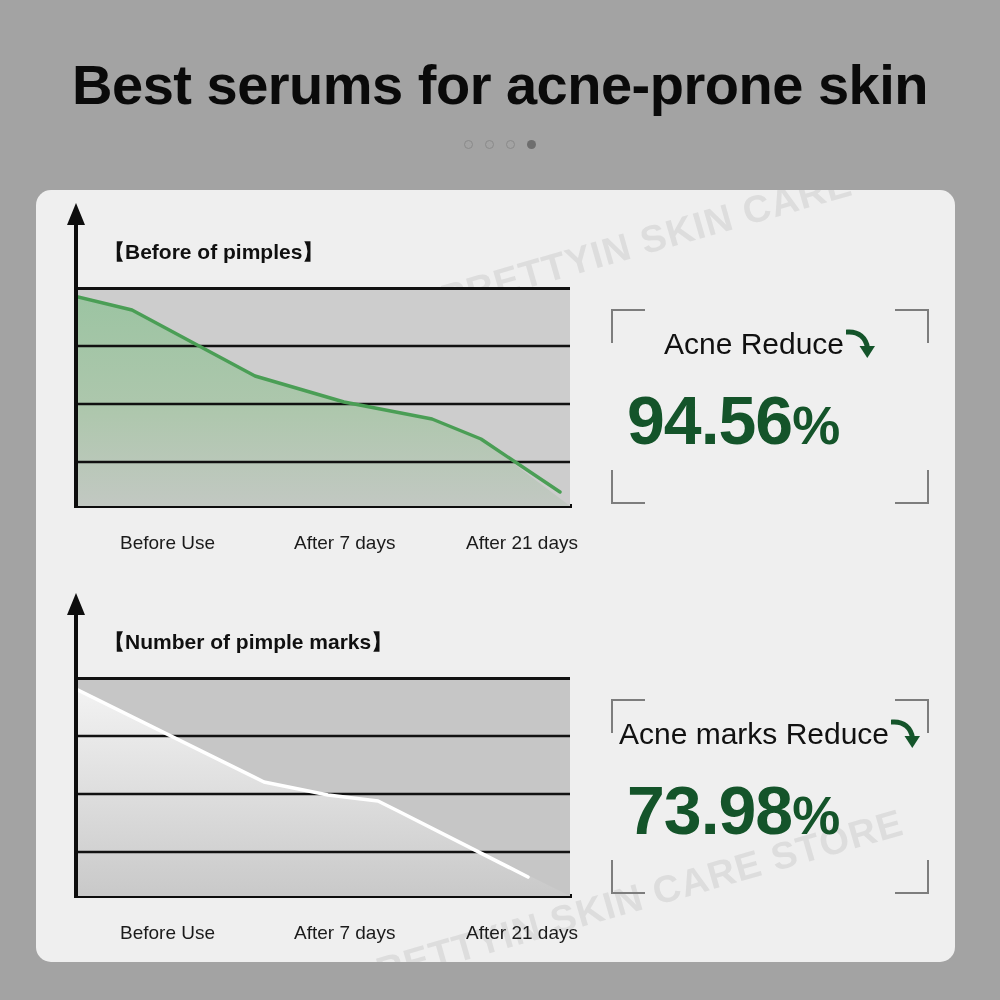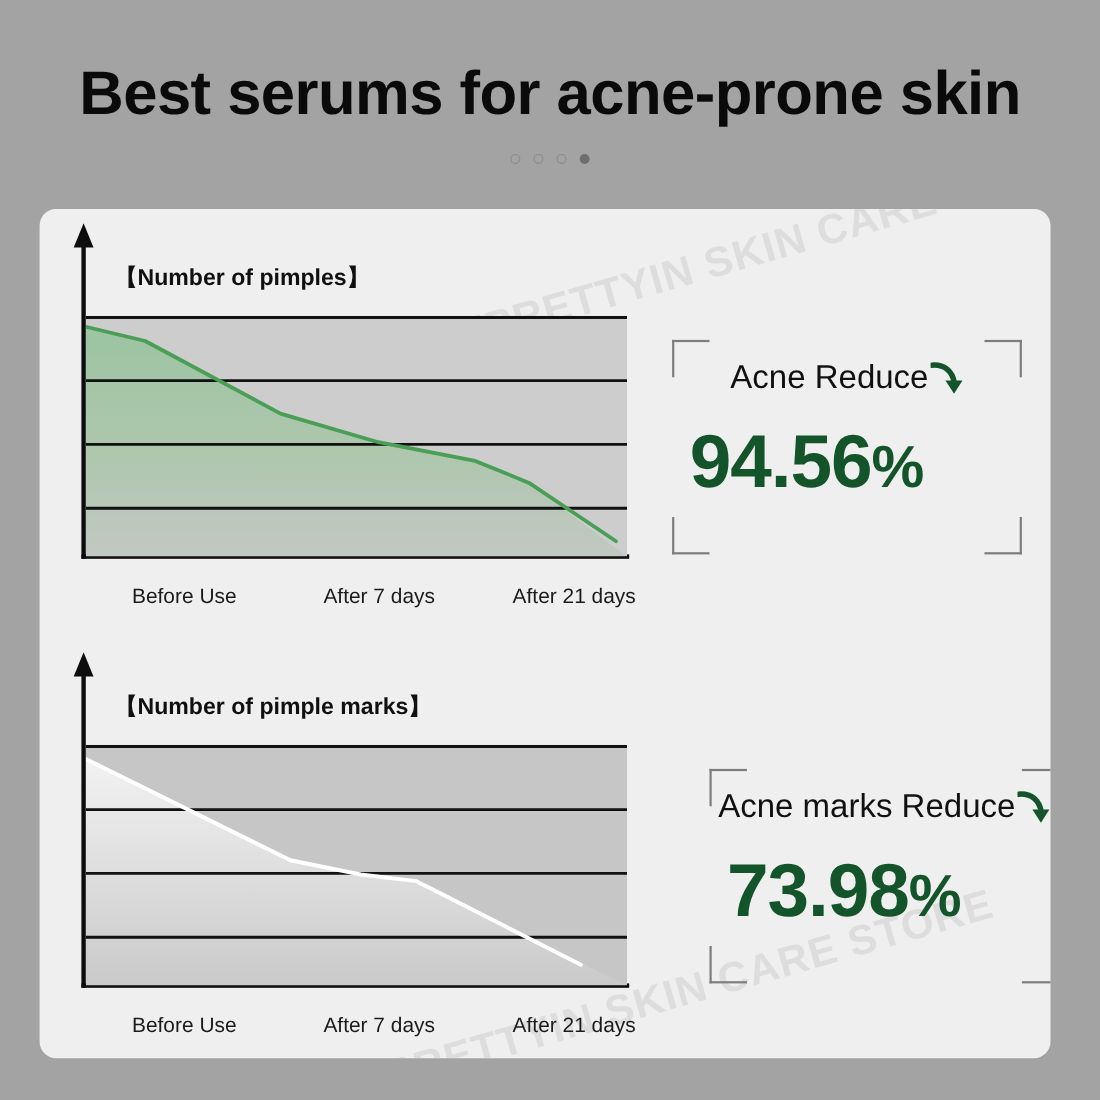--- a/index.html
+++ b/index.html
@@ -175,21 +175,21 @@
   .xlabel.l1 { left: 216px; }
   .xlabel.l2 { left: 388px; }
 
   
   .stat-panel {
     position: absolute;
     width: 318px;
     height: 195px;
   }
   .stat-panel.one { left: 575px; top: 119px; }
-  .stat-panel.two { left: 575px; top: 509px; margin-left: 34px; }
+  .stat-panel.two { left: 575px; top: 509px; }
 
   .bracket {
     position: absolute;
     width: 32px;
     height: 32px;
     border-color: #7d7d7d;
     border-style: solid;
     border-width: 0;
   }
   .bracket.tl { left: 0;   top: 0;    border-left-width: 2px; border-top-width: 2px; }
@@ -254,21 +254,21 @@
 
     <div class="watermark wm-top">JOYPRETTYIN SKIN CARE STORE</div>
     <div class="watermark wm-bottom">JOYPRETTYIN SKIN CARE STORE</div>
 
     <div class="chart-block one">
 
       <div class="axis-v-head"></div>
       <div class="axis-v"></div>
       <div class="axis-h"></div>
 
-      <div class="chart-caption">【Number of pimples】</div>
+      <div class="chart-caption">【Before of pimples】</div>
 
       <div class="plot">
         <svg width="492" height="219" viewBox="0 0 492 219" xmlns="http://www.w3.org/2000/svg">
           <defs>
             <linearGradient id="greenFill" x1="0" y1="0" x2="0" y2="1">
               <stop offset="0%" stop-color="#9cc4a2" stop-opacity="1"></stop>
               <stop offset="55%" stop-color="#aec7ad" stop-opacity="1"></stop>
               <stop offset="100%" stop-color="#c2c8c2" stop-opacity="1"></stop>
             </linearGradient>
           </defs>

